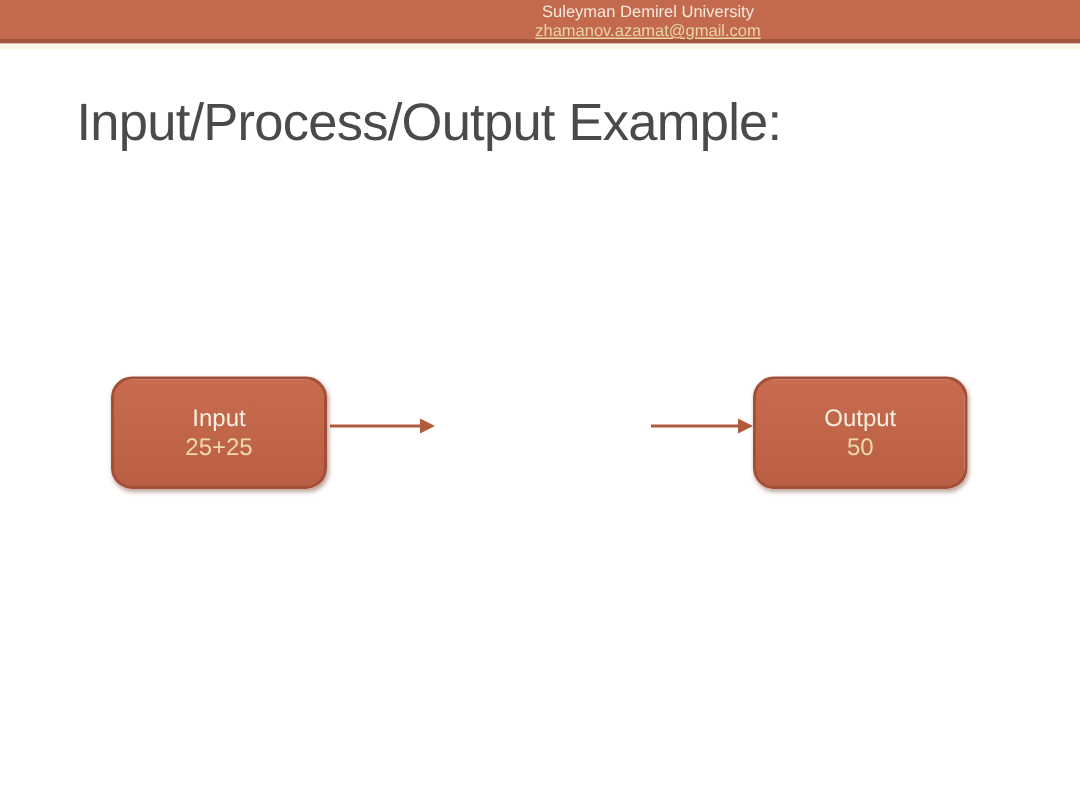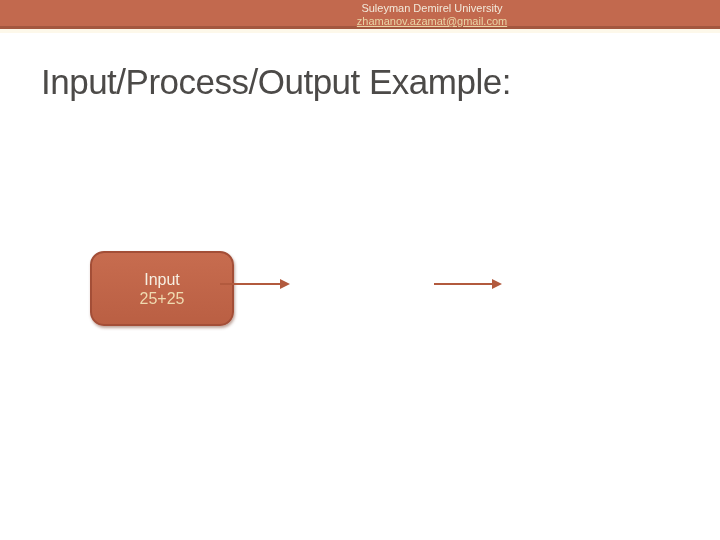--- a/index.html
+++ b/index.html
@@ -36,21 +36,21 @@
     text-align: center;
     font-size: 11px;
     line-height: 13px;
   }
   .header-line1 { color: #f2e9da; }
   .header-line2 { color: #e9d5a6; text-decoration: underline; }
 
   
   .slide-title {
     position: absolute;
-    left: 41px;
+    left: 51px;
     top: 62px;
     font-size: 35px;
     font-weight: 400;
     letter-spacing: -0.5px;
     color: #4c4a48;
     white-space: nowrap;
   }
 
   
   .flow-box {
@@ -63,21 +63,20 @@
     background: linear-gradient(#c76c4f, #ba5f43);
     border: 2px solid #a34e37;
     box-shadow: 1px 2px 3px rgba(110, 55, 35, 0.45);
     display: flex;
     flex-direction: column;
     align-items: center;
     justify-content: center;
     text-align: center;
     font-size: 16px;
     line-height: 19px;
-    margin-left: 16px;
   }
   .box-input   { left: 74px;  width: 144px; }
   .box-process { left: 290px; }
   .box-output  { left: 502px; }
   .flow-box .label { color: #f6efe2; }
   .flow-box .value { color: #efdab0; text-align: right; }
 
   .flow-arrow { position: absolute; top: 283px; height: 2px; background: #b25a3e; }
   .arrow-1 { left: 220px; width: 60px; }
   .arrow-2 { left: 434px; width: 58px; }
@@ -112,14 +111,18 @@
 
   <div class="flow-arrow arrow-1">
     <div class="arrow-head"></div>
   </div>
 
 
   <div class="flow-arrow arrow-2">
     <div class="arrow-head"></div>
   </div>
 
+  <div class="flow-box box-output">
+    <div class="label">Output</div>
+    <div class="value">50</div>
+  </div>
 
 </div>
 
 </body></html>

